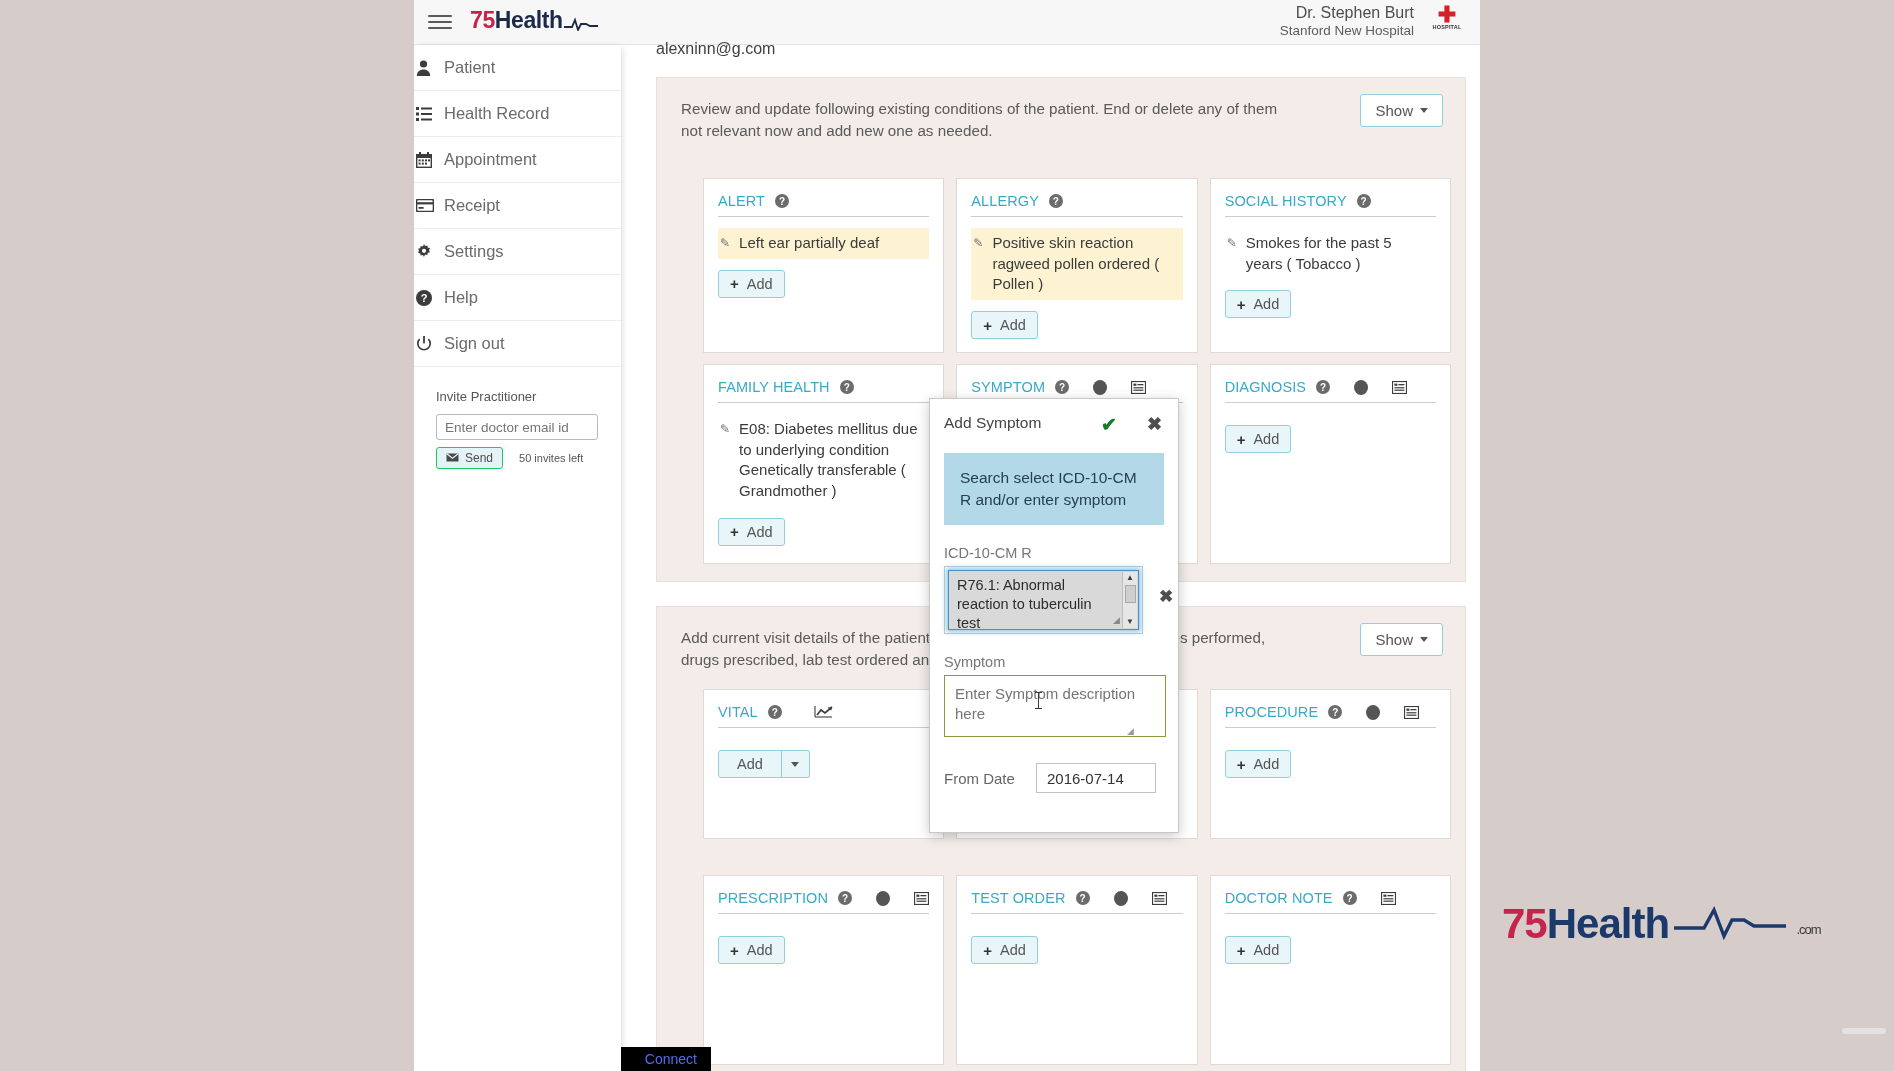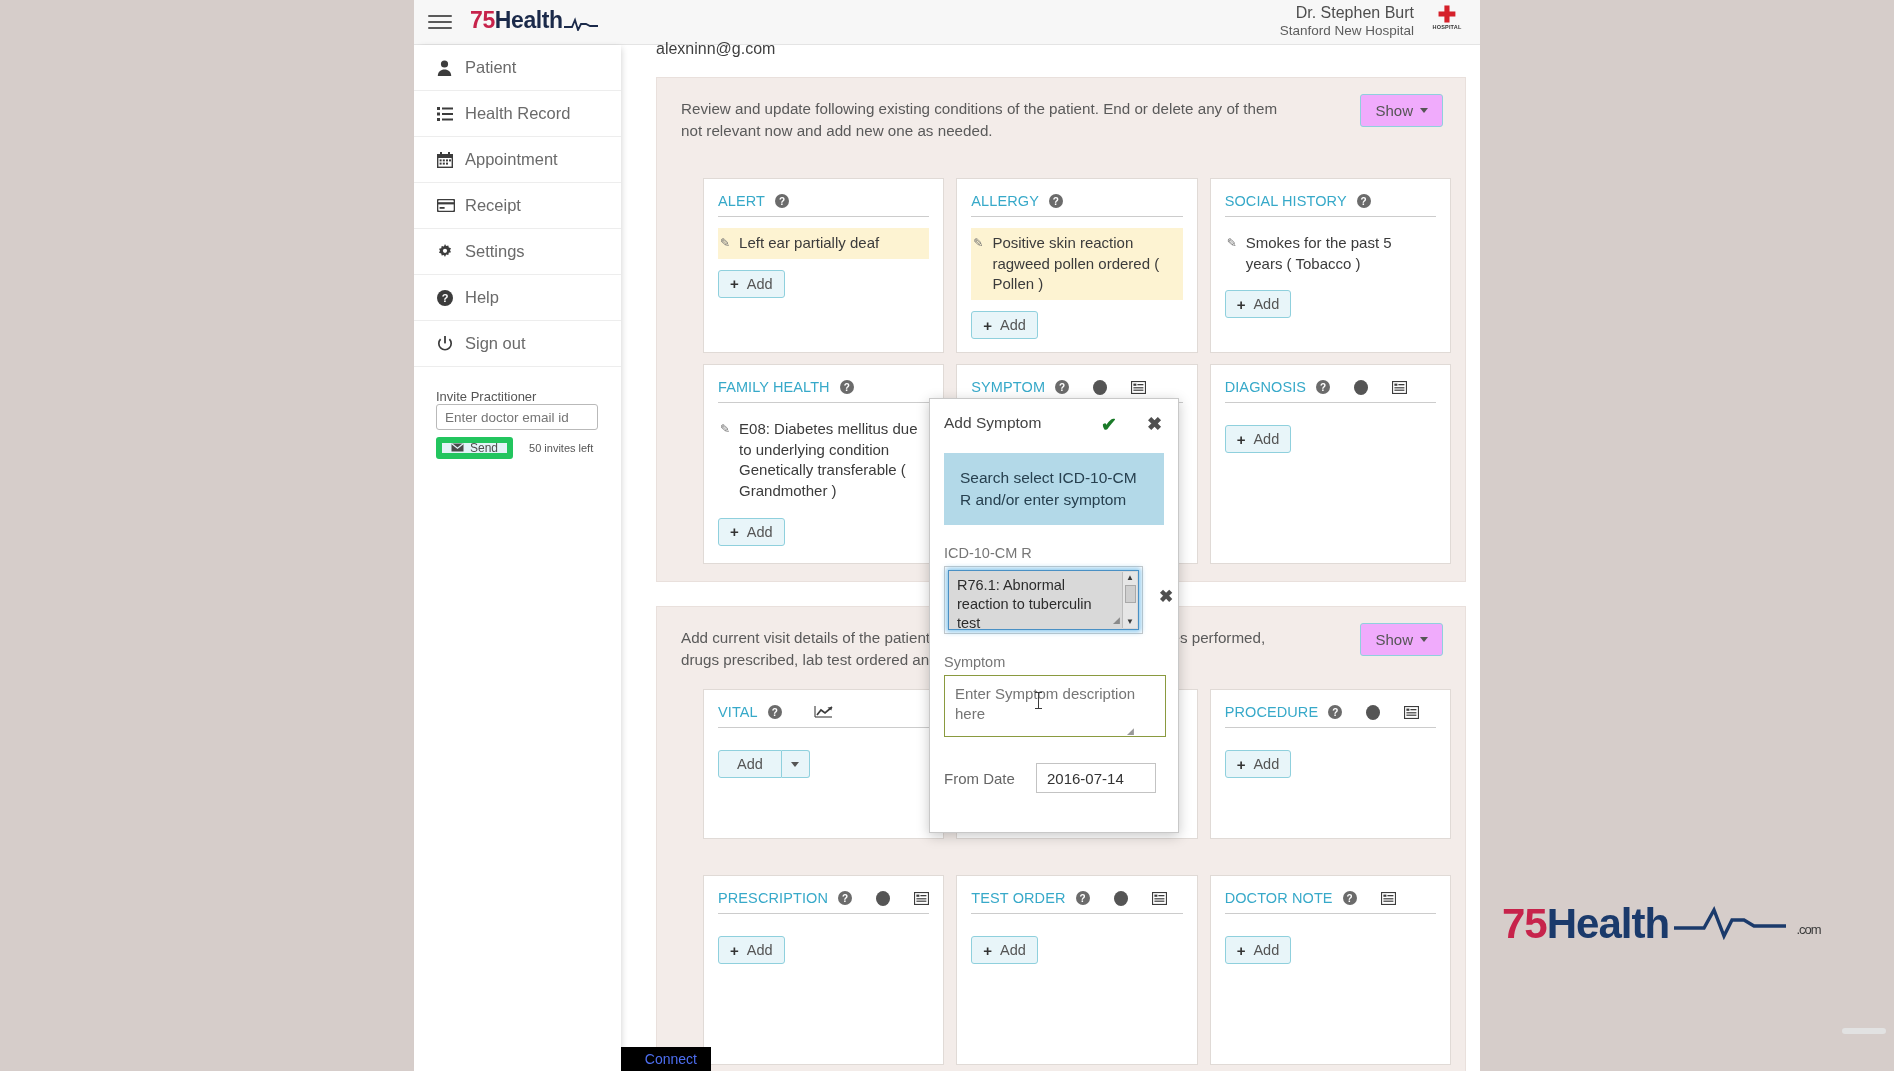--- a/index.html
+++ b/index.html
@@ -56,43 +56,43 @@
   
   .sidebar {
     position: absolute; left: 414px; top: 45px;
     width: 207px; height: 1026px;
     background: #ffffff;
     box-shadow: 3px 0 7px -3px rgba(0,0,0,.20);
     z-index: 5;
   }
   .nav-item {
     display: flex; align-items: center;
-    height: 46px; padding-left: 23px;
+    height: 46px; padding-left: 2px;
     border-bottom: 1px solid #ededed;
     cursor: pointer;
   }
   .nav-item .nicon {
     width: 28px; font-size: 16px; color: #3c3c3c;
     display: flex; align-items: center;
   }
   .nav-item .nlabel { font-size: 16.5px; color: #6a6a6a; }
 
   .invite { padding: 22px 0 0 22px; }
-  .invite-title { font-size: 13px; color: #555; margin-bottom: 0; }
+  .invite-title { font-size: 13px; color: #555; margin-bottom: 10px; }
   .invite-input {
     width: 162px; height: 26px; padding: 0 8px;
     border: 1px solid #b9b9b9; border-radius: 3px;
     font-size: 13.5px; color: #6d6d6d; background:#fff;
     font-family: "Liberation Sans", sans-serif;
   }
   .invite-row { display: flex; align-items: center; margin-top: 7px; }
   .send-btn {
     display: flex; align-items: center; gap: 6px;
     height: 22px; padding: 0 9px;
-    background: #e3f3f7; border: 6px solid #22c55e; border-radius: 3px;
+    background: #e3f3f7; border: 1px solid #22c55e; border-radius: 3px;
     font-size: 12px; color: #4d4d4d; cursor: pointer;
   }
   .invites-left { margin-left: 16px; font-size: 11px; font-weight: normal; color: #555; }
 
   
   .main { position: absolute; left: 621px; top: 45px; width: 964px; height: 1026px; }
 
   .email-line {
     position: absolute; left: 35px; top: -5px;
     font-size: 16px; color: #3f3f3f;
@@ -105,21 +105,21 @@
     border: 1px solid #e9e0dc;
   }
   #panel-existing { top: 32px; height: 505px; }
   #panel-visit    { top: 561px; height: 500px; }
 
   .panel-head { position: relative; padding: 20px 24px 0 24px; }
   .panel-text { width: 600px; font-size: 15.2px; color: #5a5a5a; line-height: 1.42; }
   .show-btn {
     position: absolute; right: 22px; top: 16px;
     height: 33px; padding: 0 14px;
-    background: #f0abfc; border: 1px solid #8fd0dd; border-radius: 3px;
+    background: #ffffff; border: 1px solid #8fd0dd; border-radius: 3px;
     font-size: 15px; color: #555; cursor: pointer;
     display: flex; align-items: center; gap: 7px;
     font-family: "Liberation Sans", sans-serif;
   }
   .caret-d { width:0;height:0;border-left:4.5px solid transparent;border-right:4.5px solid transparent;border-top:5px solid #555; }
 
   .cards { position: absolute; left: 14px; right: 14px; display: flex; gap: 12px; padding-left: 32px; }
   .card {
     flex: 1 1 0;
     background: #fff;

